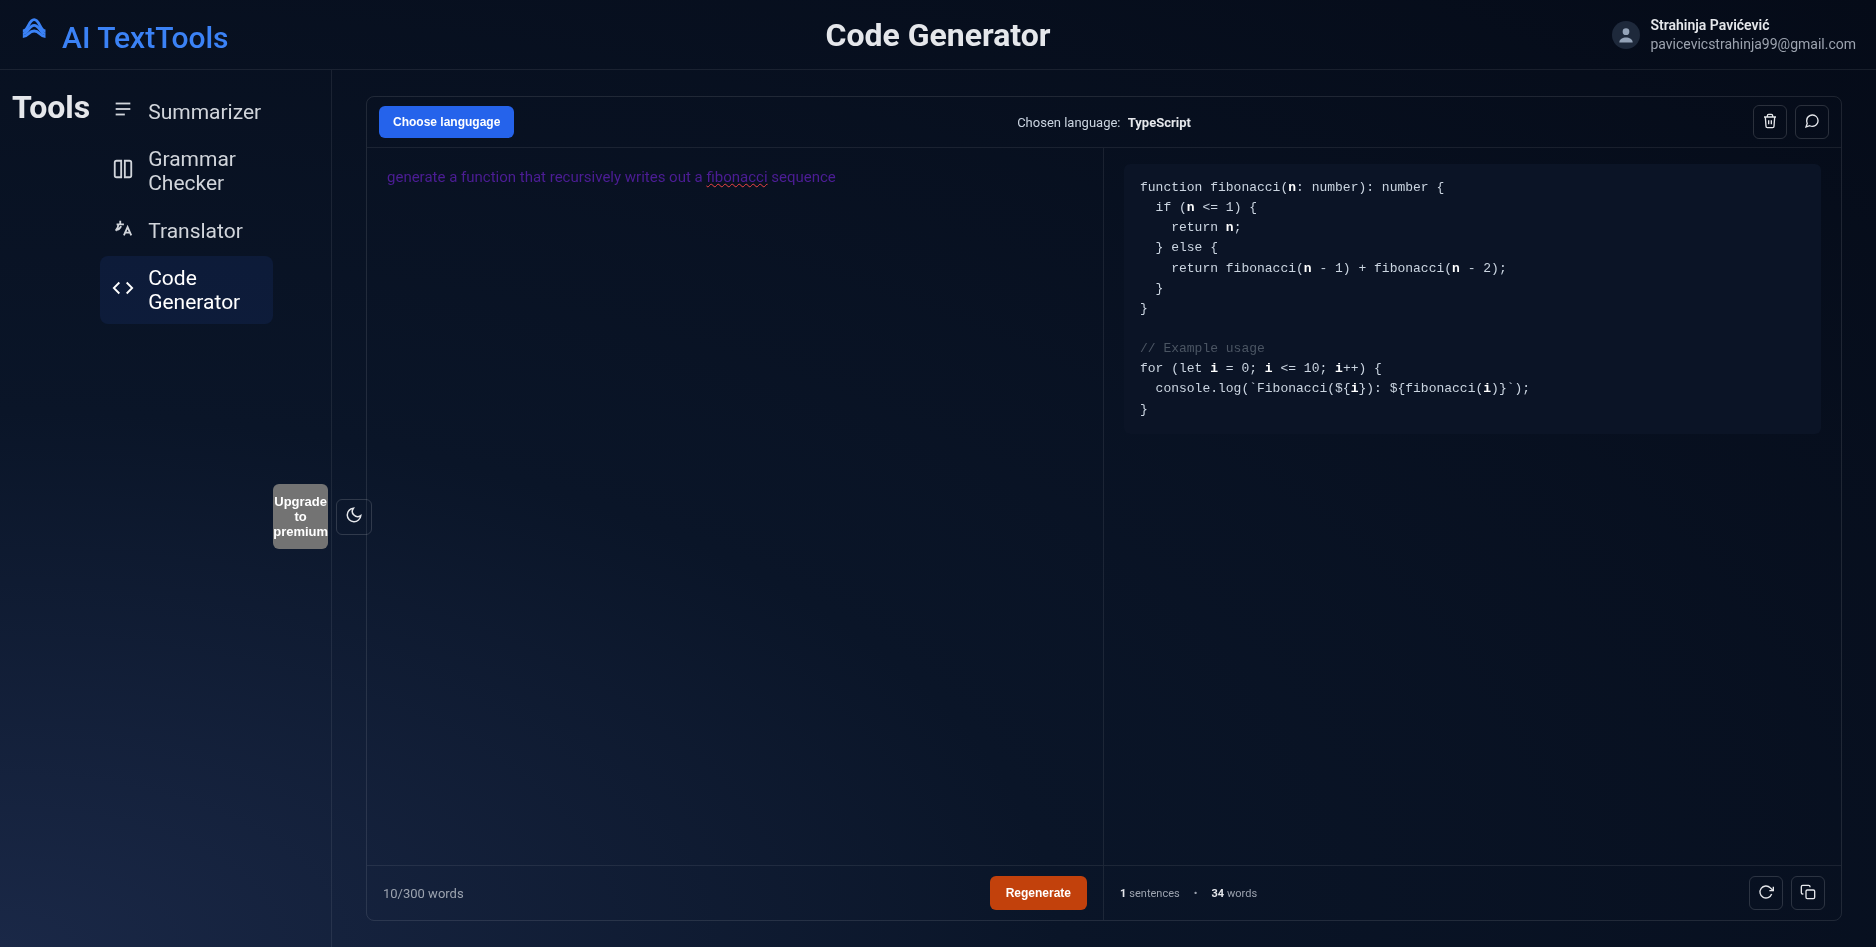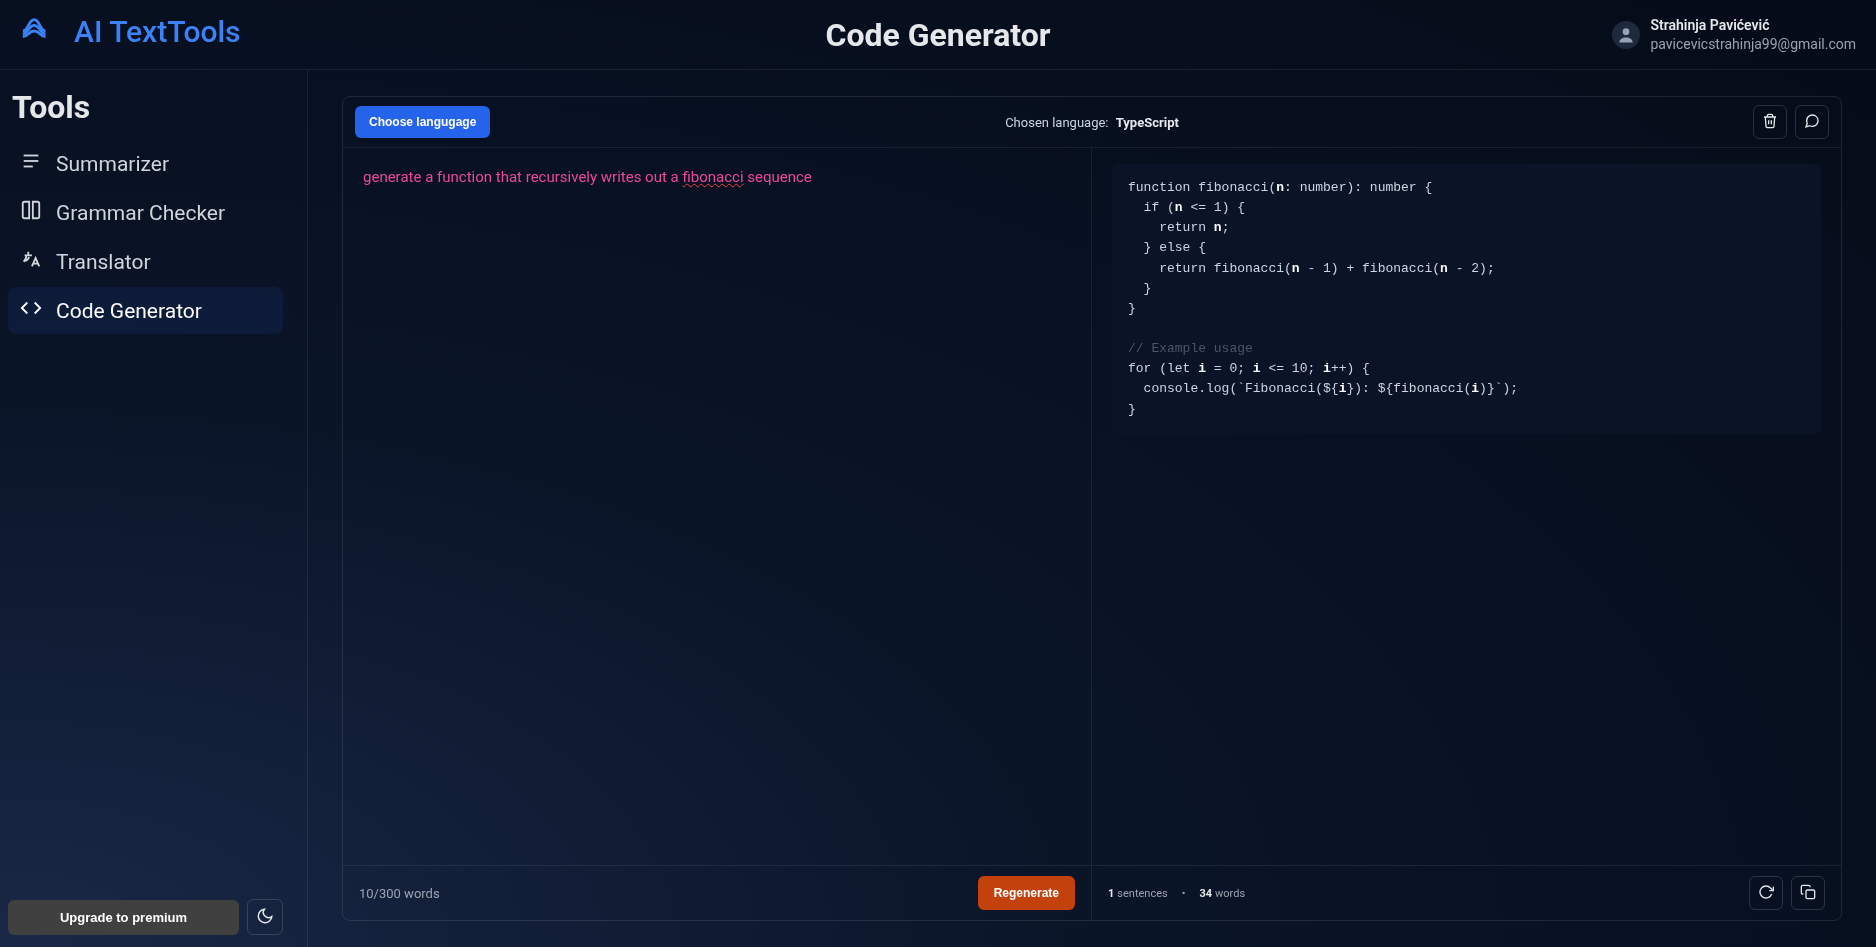--- a/index.html
+++ b/index.html
@@ -15,22 +15,22 @@
     }
     .header {
       display: flex;
       align-items: center;
       justify-content: space-between;
       padding: 14px 20px;
       border-bottom: 1px solid rgba(255,255,255,0.08);
     }
     .logo {
       display: flex;
-      align-items: flex-start;
-      gap: 20px;
+      align-items: flex-end;
+      gap: 8px;
       color: #3b82f6;
       font-size: 30px;
       font-weight: 500;
     }
     .logo-icon svg { width: 34px; height: 34px; }
     .page-title {
       font-size: 32px;
       font-weight: 700;
       color: #e5e7eb;
       position: absolute;
@@ -50,25 +50,25 @@
       display: flex;
       align-items: center;
       justify-content: center;
     }
     .avatar svg { width: 20px; height: 20px; }
     .user-text { display: flex; flex-direction: column; font-size: 14px; line-height: 1.3; }
     .user-name { font-weight: 600; }
     .user-email { color: #9ca3af; }
     .main-container { display: flex; flex: 1; overflow: hidden; }
     .sidebar {
-      width: 308px;
+      width: 332px;
       border-right: 1px solid rgba(255,255,255,0.08);
       padding: 18px 24px 12px 8px;
       display: flex;
-      flex-direction: column;
+      flex-direction: row;
     }
     .sidebar-title {
       font-size: 32px;
       font-weight: 700;
       padding: 0 10px 14px 4px;
       color: #e5e7eb;
     }
     .sidebar-items { flex: 1; display: flex; flex-direction: column; gap: 2px; }
     .sidebar-item {
       display: flex;
@@ -83,21 +83,21 @@
     .sidebar-item.active { background: #1e3a8a33; color: #fff; }
     .sidebar-item svg { width: 22px; height: 22px; flex-shrink: 0; }
     .sidebar-footer {
       display: flex;
       gap: 8px;
       align-items: center;
       padding-top: 10px;
     }
     .upgrade-btn {
       flex: 1;
-      background: #404040;
+      background: #737373;
       color: #fff;
       border: none;
       border-radius: 6px;
       padding: 10px 0;
       font-size: 13px;
       font-weight: 600;
       cursor: pointer;
     }
     .theme-btn {
       width: 36px;
@@ -167,21 +167,21 @@
     .panel-body {
       flex: 1;
       display: flex;
       overflow: hidden;
     }
     .input-area {
       width: 50%;
       border-right: 1px solid rgba(255,255,255,0.08);
       padding: 18px 20px;
       font-size: 15px;
-      color: #ec4899;
+      color: #4c1d95;
       line-height: 1.5;
       outline: none;
     }
     .input-area .prompt-text .spellerr {
       text-decoration: underline wavy #ef4444;
       text-decoration-thickness: 1px;
     }
     .output-area {
       width: 50%;
       padding: 16px 20px;

